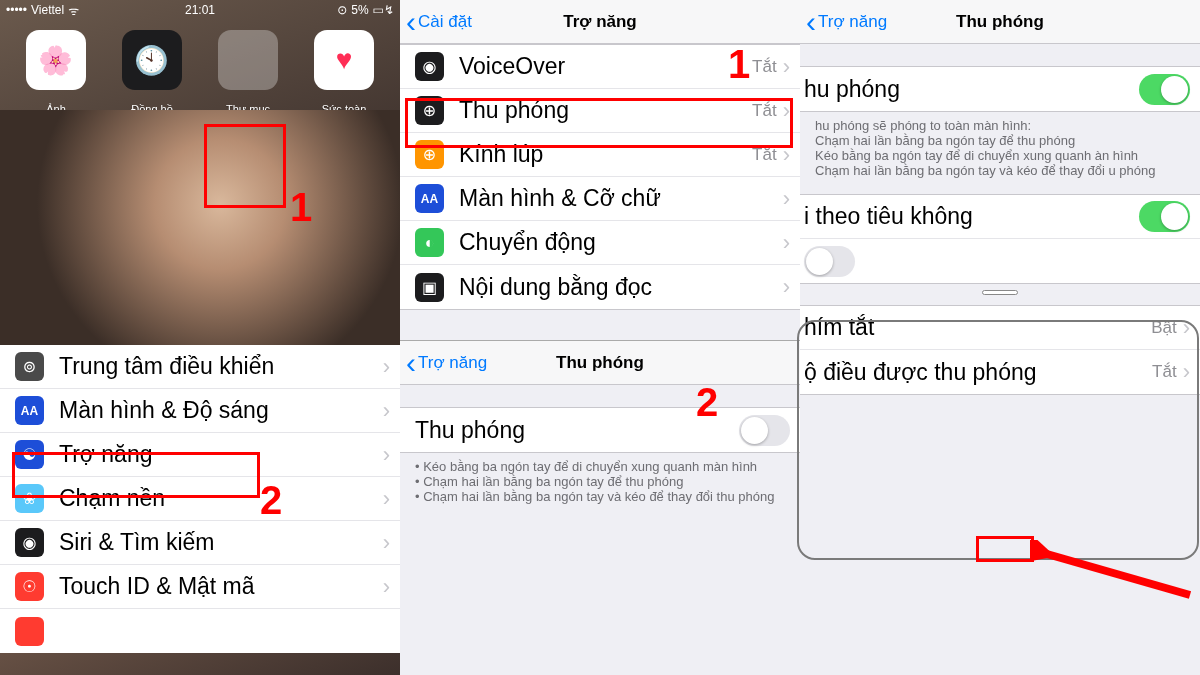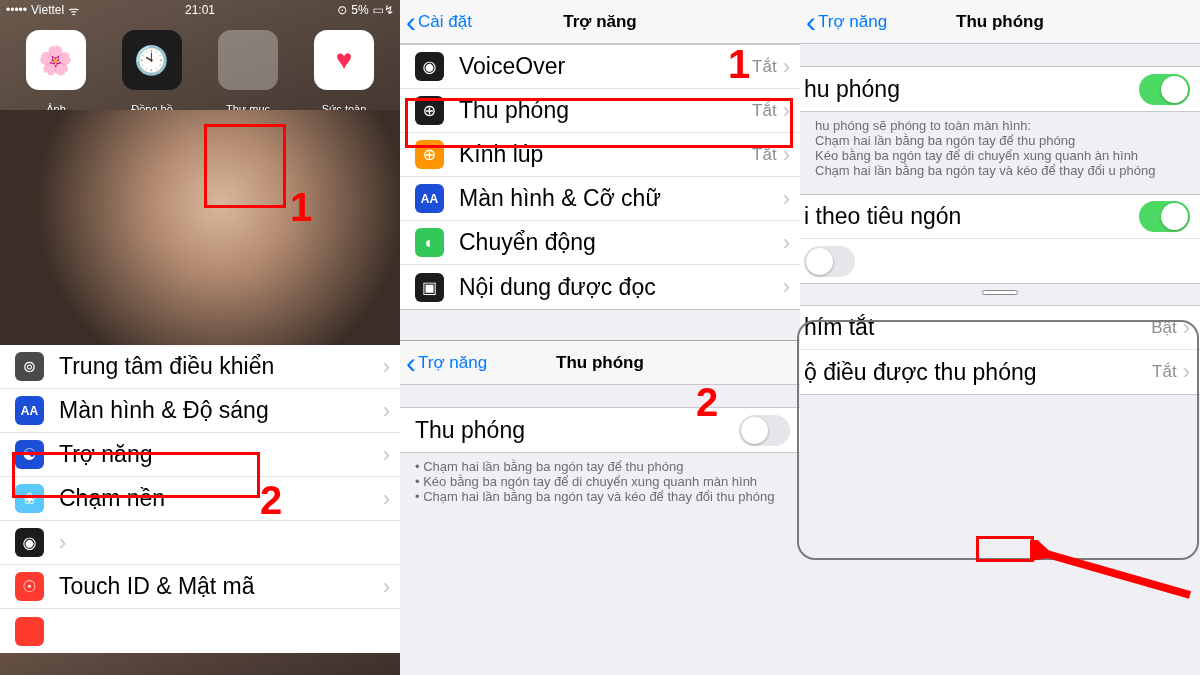--- a/index.html
+++ b/index.html
@@ -130,20 +130,21 @@
         <div class="lbl">Trợ năng</div>
         <div class="chev">›</div>
       </div>
     <div class="row">
         <div class="ricon bg-cyan">❀</div>
         <div class="lbl">Chạm nền</div>
         <div class="chev">›</div>
       </div>
     <div class="row">
         <div class="ricon bg-black">◉</div>
+        <div class="lbl">Siri &amp; Tìm kiếm</div>
         <div class="chev">›</div>
       </div>
     <div class="row">
         <div class="ricon bg-red">☉</div>
         <div class="lbl">Touch ID &amp; Mật mã</div>
         <div class="chev">›</div>
       </div>
     <div class="row" style="height:30px">
         <div class="ricon bg-red"></div>
       </div>
@@ -179,41 +180,41 @@
         <div class="lbl">Màn hình &amp; Cỡ chữ</div>
         <div class="chev">›</div>
       </div>
     <div class="row">
         <div class="ricon bg-green">◐</div>
         <div class="lbl">Chuyển động</div>
         <div class="chev">›</div>
       </div>
     <div class="row" style="height:30px;overflow:hidden">
         <div class="ricon bg-black">▣</div>
-        <div class="lbl">Nội dung được đọc</div>
+        <div class="lbl">Nội dung bằng đọc</div>
         <div class="chev">›</div>
       </div>
   </div>
 </div>
 
 <div id="p3" class="panel">
   <div class="nav">
     <div class="back">Trợ năng</div>
     <div class="title">Thu phóng</div>
   </div>
   <div class="grp">
     <div class="row">
         <div style="width:15px"></div>
         <div class="lbl">Thu phóng</div>
         <div class="toggle"></div>
       </div>
   </div>
   <div class="footer">
+    <div>• <span>Kéo bằng ba ngón tay để di chuyển xung quanh màn hình</span></div>
     <div>• <span>Chạm hai lần bằng ba ngón tay để thu phóng</span></div>
-    <div>• <span>Kéo bằng ba ngón tay để di chuyển xung quanh màn hình</span></div>
     <div>• <span>Chạm hai lần bằng ba ngón tay và kéo để thay đổi thu phóng</span></div>
   </div>
 </div>
 
 <div id="p4" class="panel">
   <div class="nav">
     <div class="back">Trợ năng</div>
     <div class="title">Thu phóng</div>
   </div>
   <div class="grp">
@@ -225,21 +226,21 @@
   </div>
   <div class="footer">
     <div>hu phóng sẽ phóng to toàn màn hình:</div>
     <div>Chạm hai lần bằng ba ngón tay để thu phóng</div>
     <div>Kéo bằng ba ngón tay để di chuyển xung quanh àn hình</div>
     <div>Chạm hai lần bằng ba ngón tay và kéo để thay đổi u phóng</div>
   </div>
   <div class="grp" style="margin-top:6px">
     <div class="row">
         <div style="width:4px"></div>
-        <div class="lbl">i theo tiêu ngón</div>
+        <div class="lbl">i theo tiêu không</div>
         <div class="toggle on"></div>
       </div>
     <div class="row">
         <div style="width:4px"></div>
         <div class="toggle"></div>
       </div>
   </div>
   <div class="handle"></div>
   <div class="grp" style="margin-top:10px">
     <div class="row">

